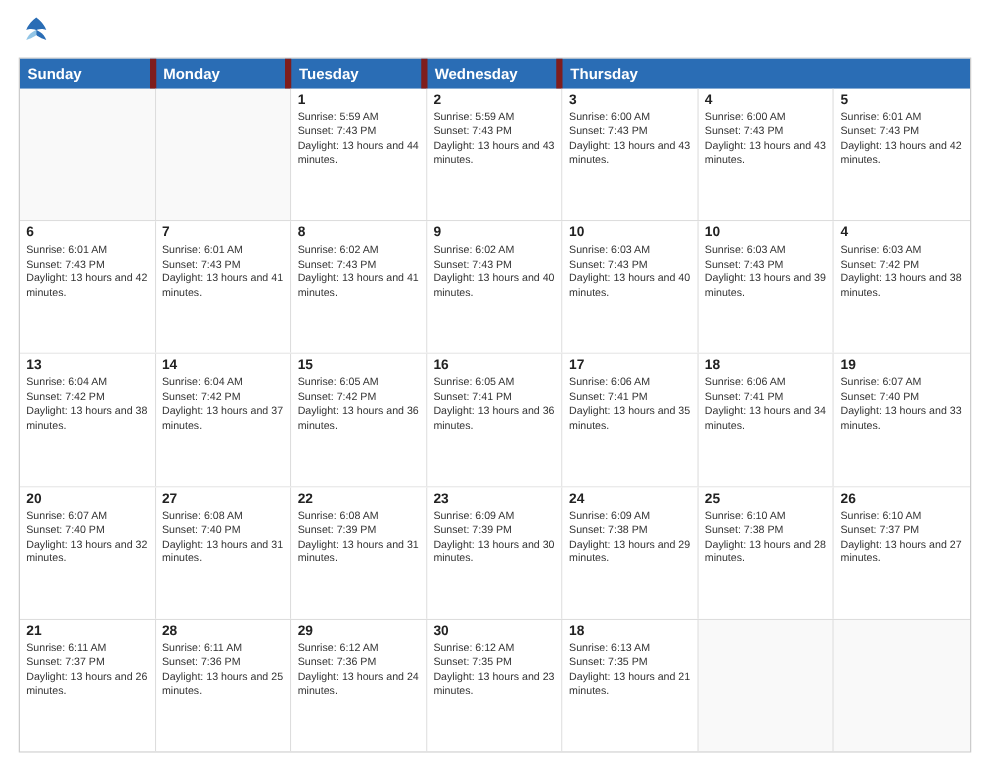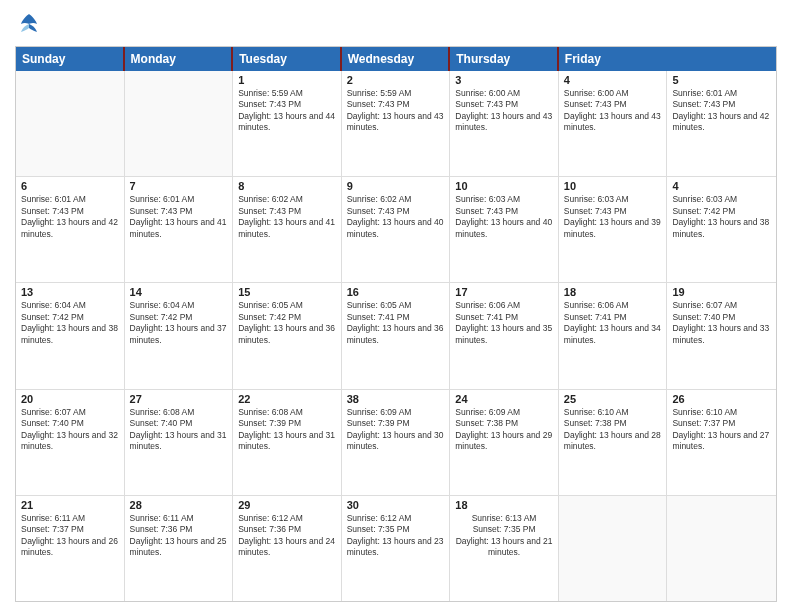--- a/index.html
+++ b/index.html
@@ -62,21 +62,21 @@
       display: grid;
       grid-template-columns: repeat(7, 1fr);
       background: #2a6db5;
     }
     .cal-header-cell {
       color: #fff;
       font-size: 12px;
       font-weight: bold;
       padding: 5px 6px;
       text-align: left;
-      border-right: 2px solid #7f1d1d;
+      border-right: 5px solid #7f1d1d;
     }
     .cal-header-cell:last-child { border-right: none; }
     .cal-body {
       flex: 1;
       display: flex;
       flex-direction: column;
     }
     .cal-row {
       display: grid;
       grid-template-columns: repeat(7, 1fr);
@@ -128,21 +128,20 @@
     </div>
   </div>
 
   <div class="calendar">
     <div class="cal-header" id="cal-header">
         <div class="cal-header-cell">Sunday</div>
         <div class="cal-header-cell">Monday</div>
         <div class="cal-header-cell">Tuesday</div>
         <div class="cal-header-cell">Wednesday</div>
         <div class="cal-header-cell">Thursday</div>
-        <div class="cal-header-cell">Friday</div>
       </div>
     <div class="cal-body" id="cal-body">
         <div class="cal-row">
           <div class="cal-cell empty"></div>
           <div class="cal-cell empty"></div>
           <div class="cal-cell">
             <div class="day-number">1</div>
             <div class="day-info" style="white-space: pre-line;">Sunrise: 5:59 AM
 Sunset: 7:43 PM
 Daylight: 13 hours and 44 minutes.</div>
@@ -273,21 +272,21 @@
 Sunset: 7:40 PM
 Daylight: 13 hours and 31 minutes.</div>
           </div>
           <div class="cal-cell">
             <div class="day-number">22</div>
             <div class="day-info" style="white-space: pre-line;">Sunrise: 6:08 AM
 Sunset: 7:39 PM
 Daylight: 13 hours and 31 minutes.</div>
           </div>
           <div class="cal-cell">
-            <div class="day-number">38</div>
+            <div class="day-number">23</div>
             <div class="day-info" style="white-space: pre-line;">Sunrise: 6:09 AM
 Sunset: 7:39 PM
 Daylight: 13 hours and 30 minutes.</div>
           </div>
           <div class="cal-cell">
             <div class="day-number">24</div>
             <div class="day-info" style="white-space: pre-line;">Sunrise: 6:09 AM
 Sunset: 7:38 PM
 Daylight: 13 hours and 29 minutes.</div>
           </div>
@@ -324,21 +323,21 @@
 Daylight: 13 hours and 24 minutes.</div>
           </div>
           <div class="cal-cell">
             <div class="day-number">30</div>
             <div class="day-info" style="white-space: pre-line;">Sunrise: 6:12 AM
 Sunset: 7:35 PM
 Daylight: 13 hours and 23 minutes.</div>
           </div>
           <div class="cal-cell">
             <div class="day-number">18</div>
-            <div class="day-info" style="white-space: pre-line; text-align: center;">Sunrise: 6:13 AM
+            <div class="day-info" style="white-space: pre-line;">Sunrise: 6:13 AM
 Sunset: 7:35 PM
 Daylight: 13 hours and 21 minutes.</div>
           </div>
           <div class="cal-cell empty"></div>
           <div class="cal-cell empty"></div>
         </div>
       </div>
   </div>
 </div>
 

